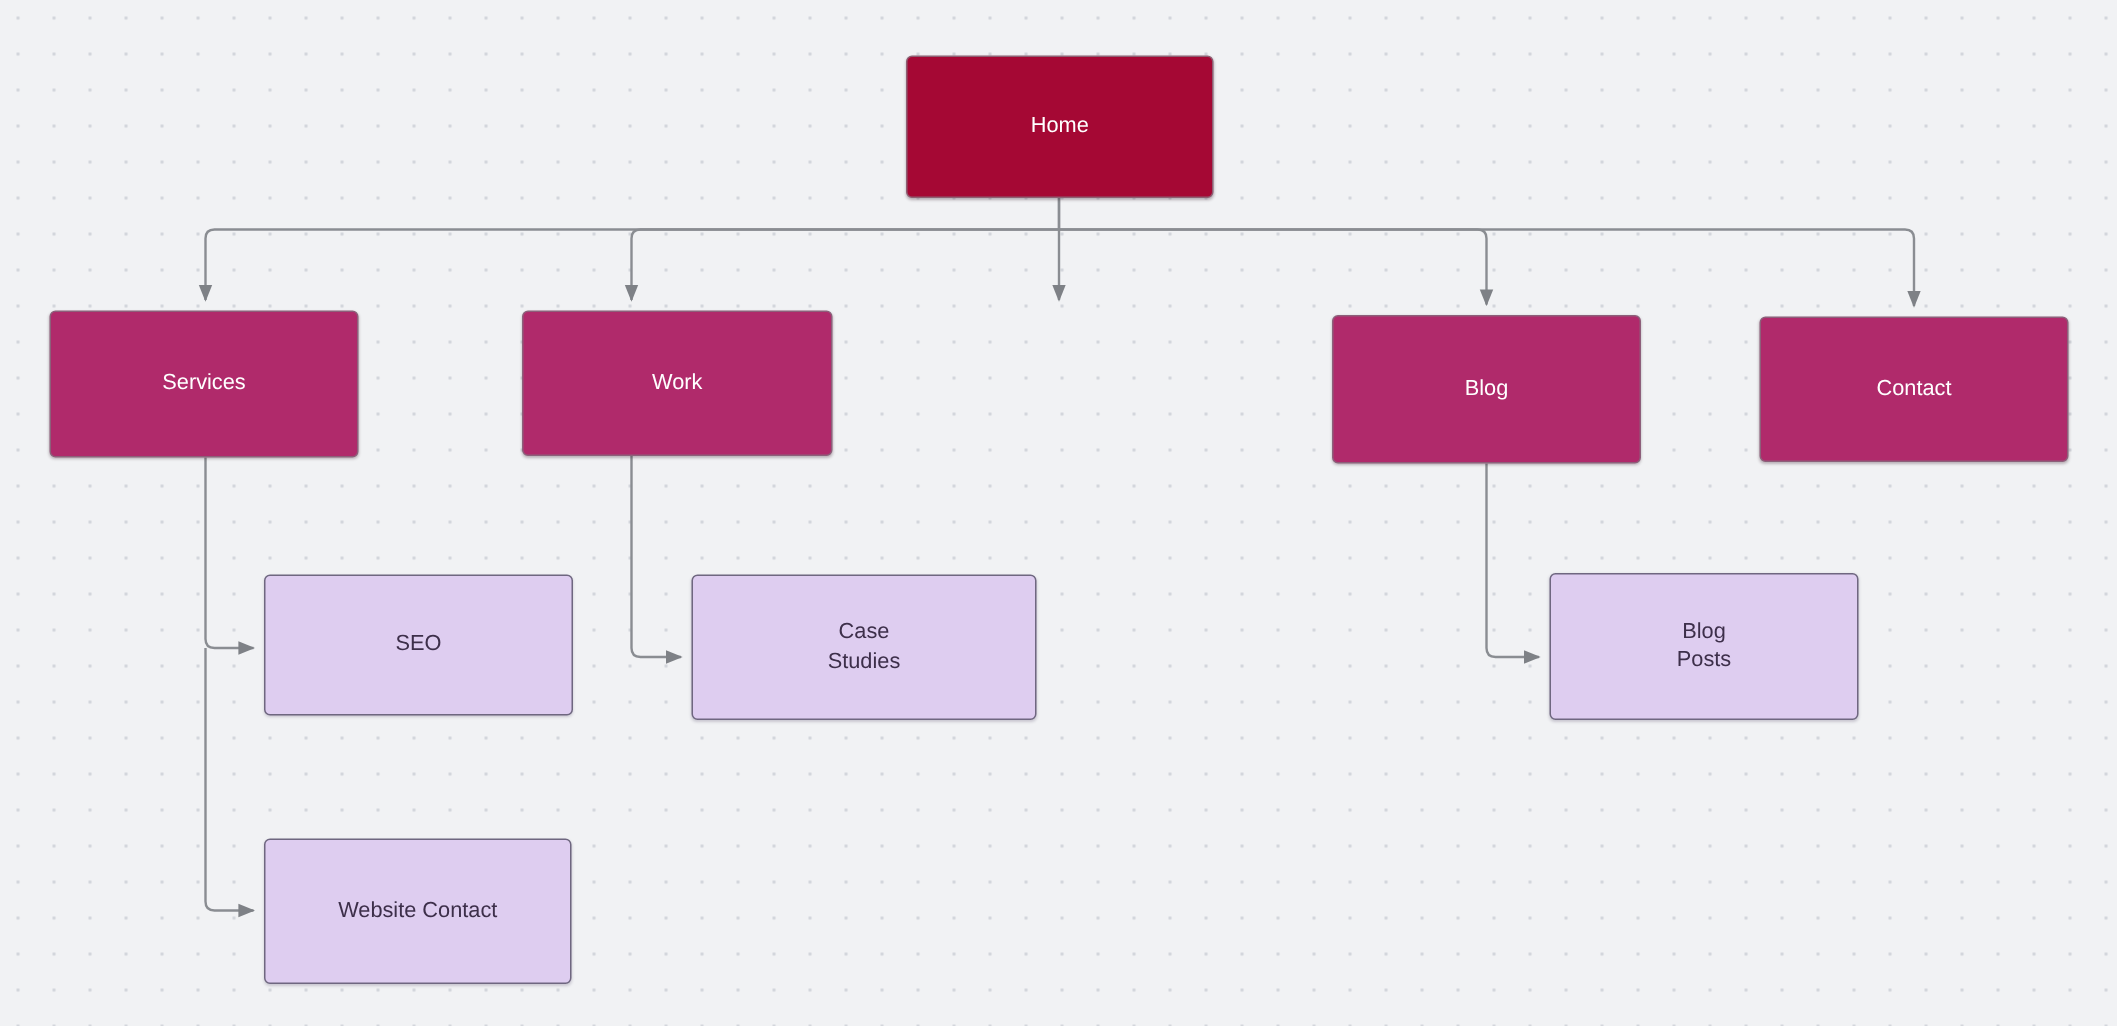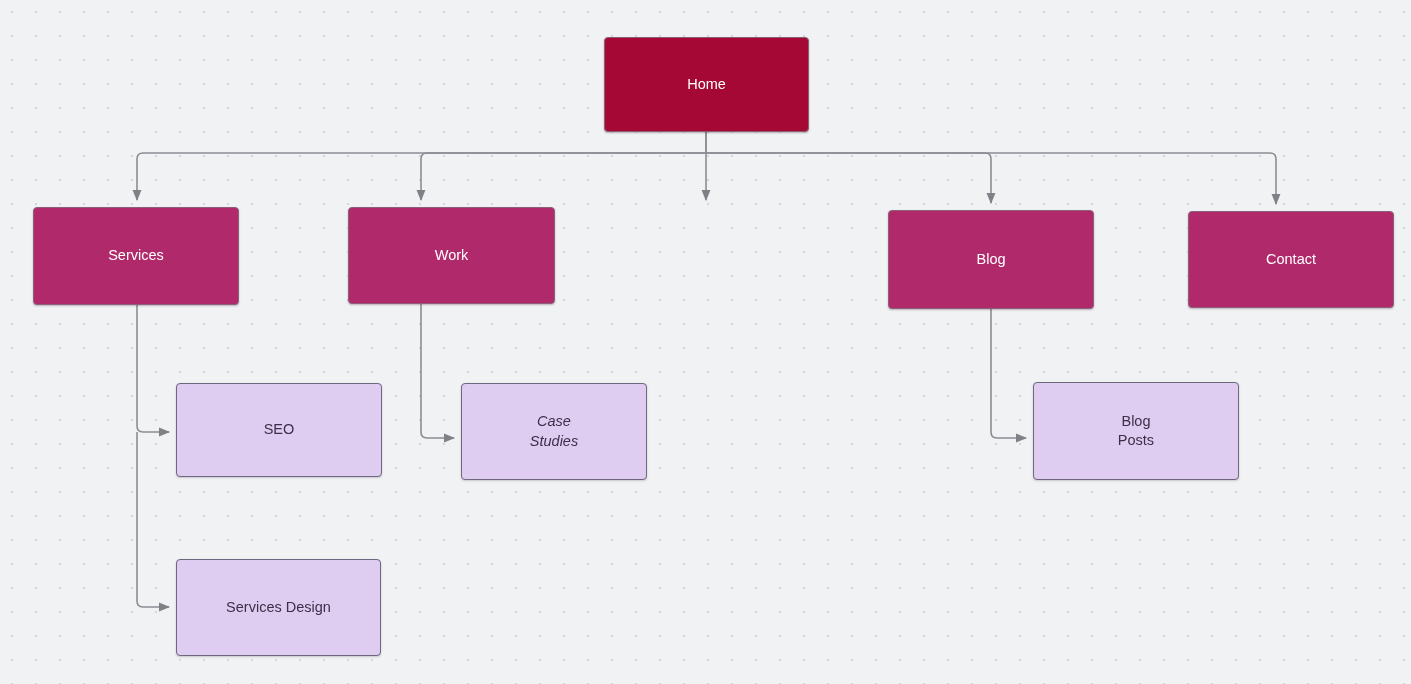--- a/index.html
+++ b/index.html
@@ -89,25 +89,25 @@
 
   <div class="node root" style="left:604px;  top:18px;  width:205px; height:95px;margin-top:19px;">Home</div>
 
   <div class="node section" style="left:33px;   top:207px; width:206px; height:98px;">Services</div>
 
   <div class="node section" style="left:300px;  top:207px; width:207px; height:97px;margin-left:48px;">Work</div>
 
 
   <div class="node section" style="left:888px;  top:210px; width:206px; height:99px;">Blog</div>
 
-  <div class="node section" style="left:1173px; top:211px; width:206px; height:97px;margin-left:15px;">Contact</div>
+  <div class="node section" style="left:1173px; top:211px; width:206px; height:97px;">Contact</div>
 
   <div class="node leaf" style="left:176px;  top:383px; width:206px; height:94px;">SEO</div>
 
-  <div class="node leaf" style="left:461px;  top:383px; width:186px; height:97px;font-style:italic;">Case
+  <div class="node leaf" style="left:461px;  top:383px; width:230px; height:97px;">Case
 Studies</div>
 
   <div class="node leaf" style="left:1033px; top:382px; width:206px; height:98px;">Blog
 Posts</div>
 
-  <div class="node leaf" style="left:176px;  top:559px; width:205px; height:97px;">Services Design</div>
+  <div class="node leaf" style="left:176px;  top:559px; width:205px; height:97px;">Website Contact</div>
 
 </div>
 
 </body></html>

